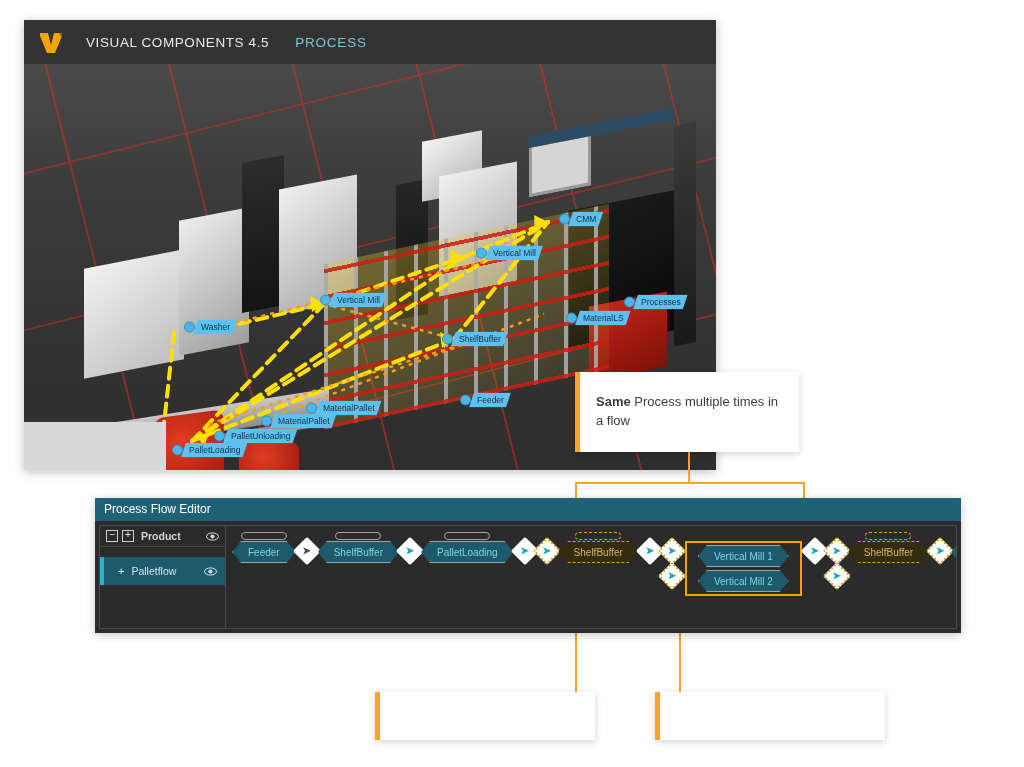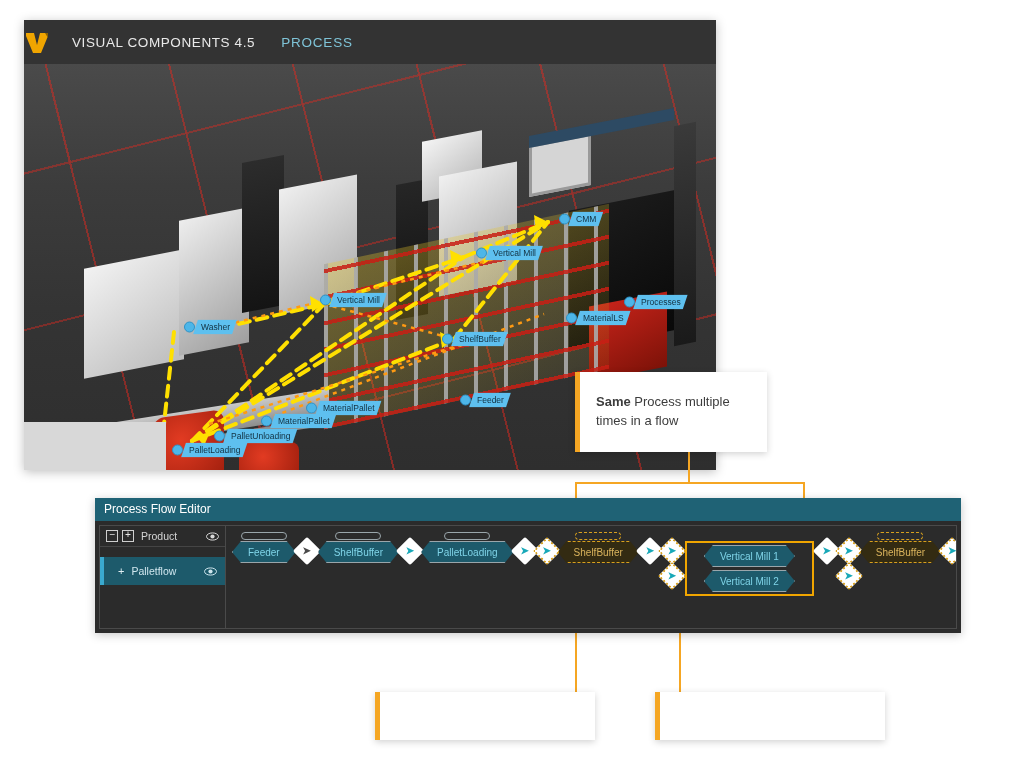--- a/index.html
+++ b/index.html
@@ -12,21 +12,21 @@
   }
 
   
   #app-window {
     position: absolute; left: 24px; top: 20px;
     width: 692px; height: 450px;
     box-shadow: 0 2px 10px rgba(0,0,0,0.25);
   }
   #app-titlebar {
     height: 44px; background: #333333;
-    display: flex; align-items: center; 
+    display: flex; align-items: center; padding-left: 14px;
   }
   #vc-logo { width: 26px; height: 26px; position: relative; margin-right: 22px; }
   #vc-logo svg { display: block; }
   #app-title {
     color: #e9e9e9; font-size: 13.5px; letter-spacing: 0.6px;
     margin-right: 26px; white-space: nowrap;
   }
   #app-module {
     color: #7fc4d8; font-size: 13.5px; letter-spacing: 0.8px; white-space: nowrap;
   }
@@ -103,21 +103,21 @@
     height: 21px; background: #2b2b2b; color: #d4d4d4;
     font-size: 10.5px; display: flex; align-items: center;
     padding: 0 6px; border-bottom: 1px solid #454545;
   }
   .tree-btn {
     width: 12px; height: 12px; border: 1px solid #cfcfcf;
     color: #e8e8e8; font-size: 10px; line-height: 10px; text-align: center;
     margin-right: 4px; background: #2b2b2b; flex: 0 0 auto;
     font-family: "Liberation Mono", monospace;
   }
-  .col-header-label { flex: 1; margin-left: 3px; }
+  .col-header-label { flex: 1; margin-left: 3px; font-weight: bold; }
   .eye { width: 13px; height: 11px; flex: 0 0 auto; }
 
   .tree-spacer { height: 10px; }
   .tree-row {
     height: 28px; background: #1d5a6b; display: flex; align-items: center;
     position: relative; color: #cfe6ee; font-size: 10.5px;
   }
   .tree-row::before {
     content: ""; position: absolute; left: 0; top: 0; bottom: 0;
     width: 4px; background: #3aa9cf;
@@ -173,41 +173,41 @@
   .dia.gold .dbg { border: 2px dotted #d8a01e; }
   .dia .glyph {
     position: relative; z-index: 2; font-size: 10px; line-height: 1;
     color: #18a8b8; font-weight: bold;
   }
   .dia.grey .glyph { color: #4a4a4a; }
 
   
   #alt-group {
     border: 2px solid #f0a500;
-    padding: 2px 17px;
+    padding: 2px 11px;
     display: flex; flex-direction: column; gap: 3px;
     align-items: center;
     margin: 0 2px;
     align-self: flex-start;
   }
   .stack { display: flex; flex-direction: column; gap: 5px; align-items: center; }
 
   
   .callout {
     position: absolute; background: #ffffff;
     box-shadow: 0 2px 7px rgba(0,0,0,0.18);
     display: flex; align-items: center;
   }
   .callout .bar { width: 5px; align-self: stretch; background: #f5a623; flex: 0 0 auto; }
   .callout .ctext {
     padding: 10px 16px; color: #3c3c3c; font-size: 13px; line-height: 1.45;
   }
   .callout .ctext b { font-weight: bold; }
 
-  #callout-same { left: 575px; top: 372px; width: 192px; height: 80px; }
+  #callout-same { left: 575px; top: 372px; width: 224px; height: 80px; }
   #callout-optional { left: 375px; top: 692px; width: 220px; height: 48px; }
   #callout-alt { left: 655px; top: 692px; width: 230px; height: 48px; }
 
   
   .oline { position: absolute; background: #f5a623; }
 </style>
 </head>
 <body>
 
 <div id="app-window">

